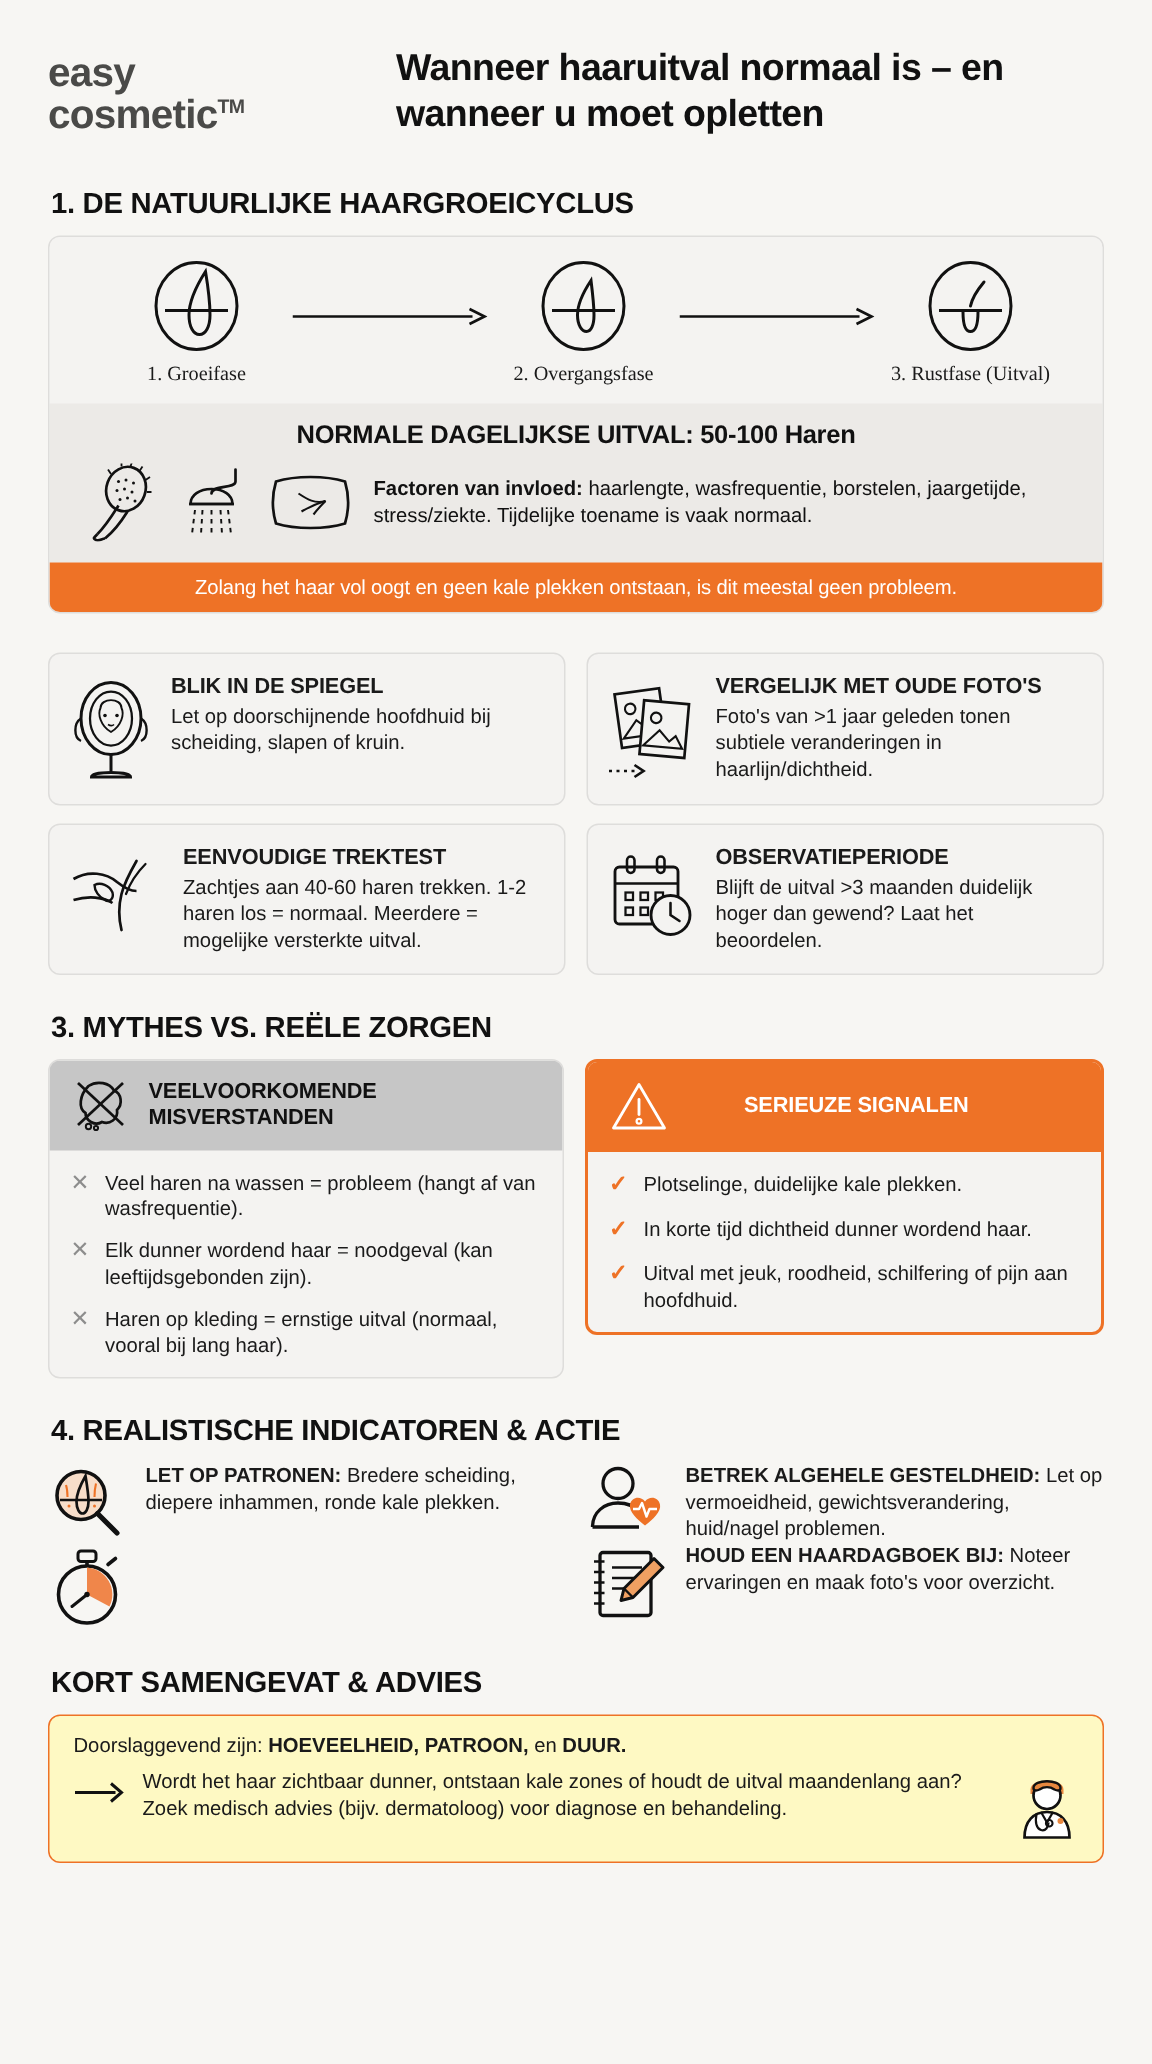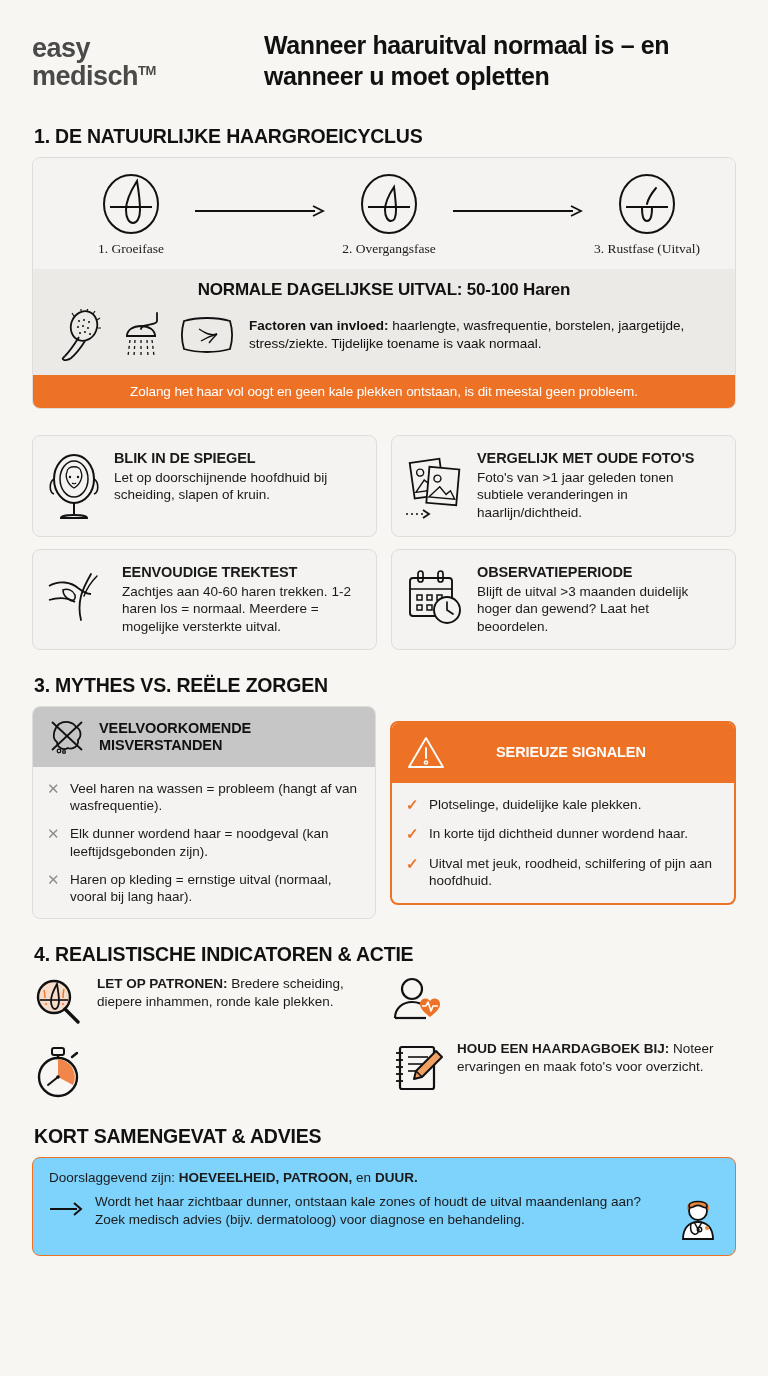--- a/index.html
+++ b/index.html
@@ -71,70 +71,70 @@
     flex: 1; border: 1px solid #dedddb; border-radius: 8px; background: #f4f3f1;
     padding: 14px 14px 14px 12px; display: flex; gap: 11px; align-items: flex-start;
   }
   .card .ic { flex: none; padding-top: 2px; }
   .card .txt { flex: 1; }
   .card .ttl { font-size: 14.5px; font-weight: bold; letter-spacing: -0.1px; margin-bottom: 3px; }
   .card .bdy { font-size: 13.5px; line-height: 1.28; }
   .row-gap { margin-top: 12px; }
 
   
-  .myth-grid { display: flex; gap: 14px; align-items: center; }
+  .myth-grid { display: flex; gap: 14px; align-items: flex-start; }
   .mbox { flex: 1; border-radius: 8px; overflow: hidden; display: flex; flex-direction: column; }
   .mbox.gray { border: 1px solid #dedddb; background: #f4f3f1; }
   .mbox.orange { border: 2px solid #ee7226; background: #f4f3f1; }
   .mhead { display: flex; align-items: center; gap: 12px; padding: 11px 14px; }
   .mhead.gray { background: #c6c6c6; }
   .mhead.orange { background: #ee7226; }
   .mhead .htxt { font-size: 14.5px; font-weight: bold; line-height: 1.18; letter-spacing: -0.1px; }
   .mhead.gray .htxt { color: #111; }
   .mhead.orange .htxt { color: #fff; margin-left: 38px; }
   .mlist { padding: 13px 14px 13px 14px; flex: 1; }
   .mitem { display: flex; gap: 10px; margin-bottom: 11px; }
   .mitem:last-child { margin-bottom: 0; }
   .mitem .mk { flex: none; font-size: 15px; line-height: 1.25; width: 13px; }
   .mitem .mk.x { color: #8d8d8d; }
   .mitem .mk.v { color: #ee7226; font-weight: bold; }
   .mitem .mt { font-size: 13.5px; line-height: 1.28; }
 
   
   .ind-grid { display: flex; gap: 16px; }
   .ind-col { flex: 1; }
-  .ind-item { display: flex; gap: 11px; align-items: flex-start; margin-bottom: 14px; }
+  .ind-item { display: flex; gap: 11px; align-items: flex-start; }
   .ind-item:last-child { margin-bottom: 0; }
   .ind-item .ic { flex: none; padding-top: 1px; }
   .ind-item .tt { font-size: 13.5px; line-height: 1.3; }
   .ind-item .tt b { font-weight: bold; }
 
   
   .sum-box {
-    border: 1.5px solid #ee7226; border-radius: 8px; background: #7dd3fc;
+    border: 1.5px solid #ee7226; border-radius: 8px; background: #fef9c3;
     padding: 12px 16px 14px 16px;
   }
   .sum-line1 { font-size: 13.5px; margin-bottom: 8px; }
   .sum-line1 b { font-weight: bold; }
   .sum-row { display: flex; align-items: flex-start; gap: 12px; }
   .sum-arrow { flex: none; padding-top: 8px; }
   .sum-text { flex: 1; font-size: 13.5px; line-height: 1.32; }
   .sum-doc { flex: none; padding-top: 2px; }
 
   svg { display: block; }
 </style>
 </head>
 <body>
 
 <div class="page">
 
   <div class="header">
     <div class="logo">
       <span>easy</span><br>
-      <span>medisch</span><span class="tm">TM</span>
+      <span>cosmetic</span><span class="tm">TM</span>
     </div>
     <div class="headline">Wanneer haaruitval normaal is – en wanneer u moet opletten</div>
   </div>
 
   <div class="sec1">
     <div class="sec-title">1. DE NATUURLIJKE HAARGROEICYCLUS</div>
     <div class="cycle-card">
 
       <div class="cycle-row">
         <div class="phase">
@@ -440,20 +440,21 @@
         <div class="ind-item">
           <div class="ic">
             <svg width="54" height="50" viewBox="0 0 54 50">
               <circle cx="20" cy="13" r="10" fill="none" stroke="#111" stroke-width="2.2"></circle>
               <path d="M3 42 C3 32 11 26 20 26 C26 26 31 28 35 32" fill="none" stroke="#111" stroke-width="2.2"></path>
               <path d="M3 42 L34 42" stroke="#111" stroke-width="2.2"></path>
               <path d="M38 25 C41 21 47 22 48 27 C49 32 43 37 38 41 C33 37 27 32 28 27 C29 22 35 21 38 25 Z" fill="#ee7226"></path>
               <path d="M30 30 L34 30 L36 26 L39 35 L41 30 L46 30" fill="none" stroke="#fff" stroke-width="1.6" stroke-linejoin="round"></path>
             </svg>
           </div>
+          <div class="tt"><b>BETREK ALGEHELE GESTELDHEID:</b><span> Let op vermoeidheid, gewichtsverandering, huid/nagel problemen.</span></div>
         </div>
         <div class="ind-item">
           <div class="ic">
             <svg width="54" height="52" viewBox="0 0 54 52">
               <rect x="8" y="6" width="34" height="42" rx="2" fill="none" stroke="#111" stroke-width="2.2"></rect>
               <g stroke="#111" stroke-width="1.8">
                 <line x1="4" y1="12" x2="11" y2="12"></line>
                   <line x1="4" y1="19" x2="11" y2="19"></line>
                 <line x1="4" y1="26" x2="11" y2="26"></line>
                   <line x1="4" y1="33" x2="11" y2="33"></line>

